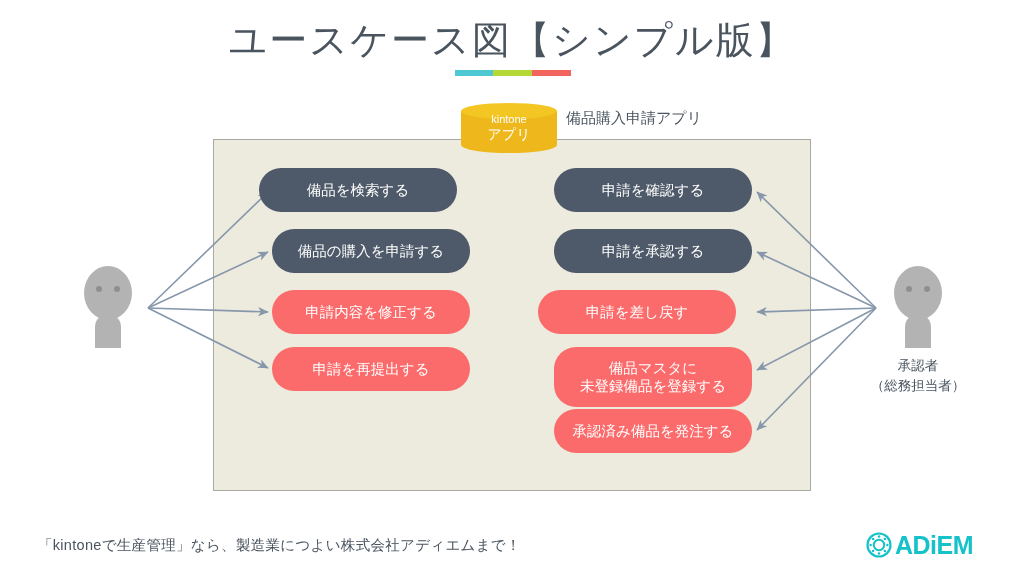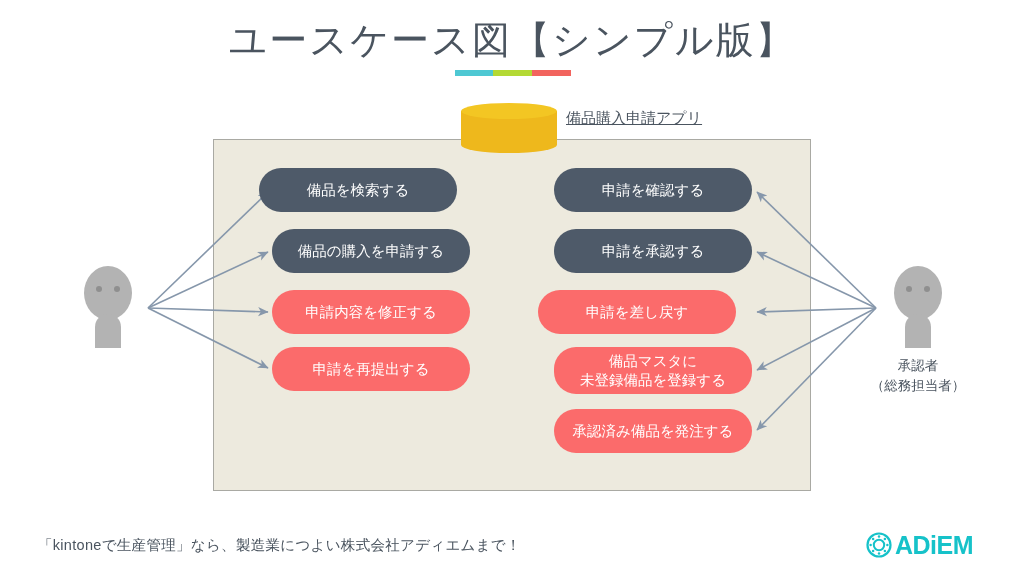--- a/index.html
+++ b/index.html
@@ -94,21 +94,20 @@
   #kintone-name { font-size: 11px; display: block; }
   #kintone-sub  { font-size: 14px; display: block; }
 
   #app-caption {
     position: absolute;
     left: 566px;
     top: 109px;
     font-size: 15px;
     color: #4a545f;
     white-space: nowrap;
-    text-decoration: underline;
   }
 
   
   .usecase {
     position: absolute;
     border-radius: 22px;
     color: #ffffff;
     display: flex;
     align-items: center;
     justify-content: center;
@@ -123,21 +122,21 @@
 
   
   #uc-search      { left: 259px; top: 168px; width: 198px; height: 44px; }
   #uc-request     { left: 272px; top: 229px; width: 198px; height: 44px; }
   #uc-fix         { left: 272px; top: 290px; width: 198px; height: 44px; }
   #uc-resubmit    { left: 272px; top: 347px; width: 198px; height: 44px; }
   
   #uc-confirm     { left: 554px; top: 168px; width: 198px; height: 44px; }
   #uc-approve     { left: 554px; top: 229px; width: 198px; height: 44px; }
   #uc-reject      { left: 538px; top: 290px; width: 198px; height: 44px; }
-  #uc-master      { left: 554px; top: 347px; width: 198px; height: 47px; }
+  #uc-master      { left: 554px; top: 347px; width: 198px; height: 60px; }
   #uc-order       { left: 554px; top: 409px; width: 198px; height: 44px; }
 
   
   .actor {
     position: absolute;
     width: 130px;
     text-align: center;
   }
   #actor-applicant { left: 43px; top: 266px; }
   #actor-approver  { left: 853px; top: 266px; }
@@ -243,20 +242,24 @@
     <line x1="876" y1="308" x2="757" y2="312"></line>
     <line x1="876" y1="308" x2="757" y2="370"></line>
     <line x1="876" y1="308" x2="757" y2="430"></line>
   </g>
 </svg>
 
 <div id="kintone-cylinder">
   <div id="kintone-cyl-bottom"></div>
   <div id="kintone-cyl-body"></div>
   <div id="kintone-cyl-top"></div>
+  <div id="kintone-cyl-label">
+    <span id="kintone-name">kintone</span>
+    <span id="kintone-sub">アプリ</span>
+  </div>
 </div>
 <div id="app-caption">備品購入申請アプリ</div>
 
 <div class="usecase uc-dark" id="uc-search" style="background: rgb(78, 90, 105);">備品を検索する</div>
 <div class="usecase uc-dark" id="uc-request" style="background: rgb(78, 90, 105);">備品の購入を申請する</div>
 <div class="usecase uc-red" id="uc-fix" style="background: rgb(251, 107, 107);">申請内容を修正する</div>
 <div class="usecase uc-red" id="uc-resubmit" style="background: rgb(251, 107, 107);">申請を再提出する</div>
 
 <div class="usecase uc-dark" id="uc-confirm" style="background: rgb(78, 90, 105); text-align: right;">申請を確認する</div>
 <div class="usecase uc-dark" id="uc-approve" style="background: rgb(78, 90, 105);">申請を承認する</div>

